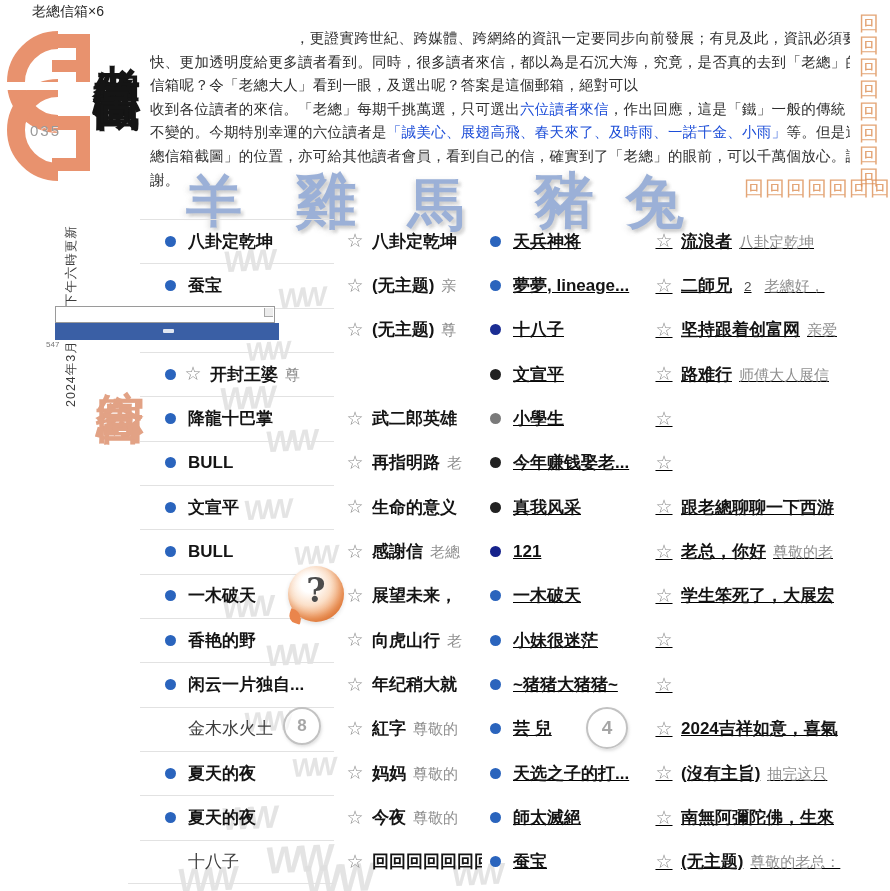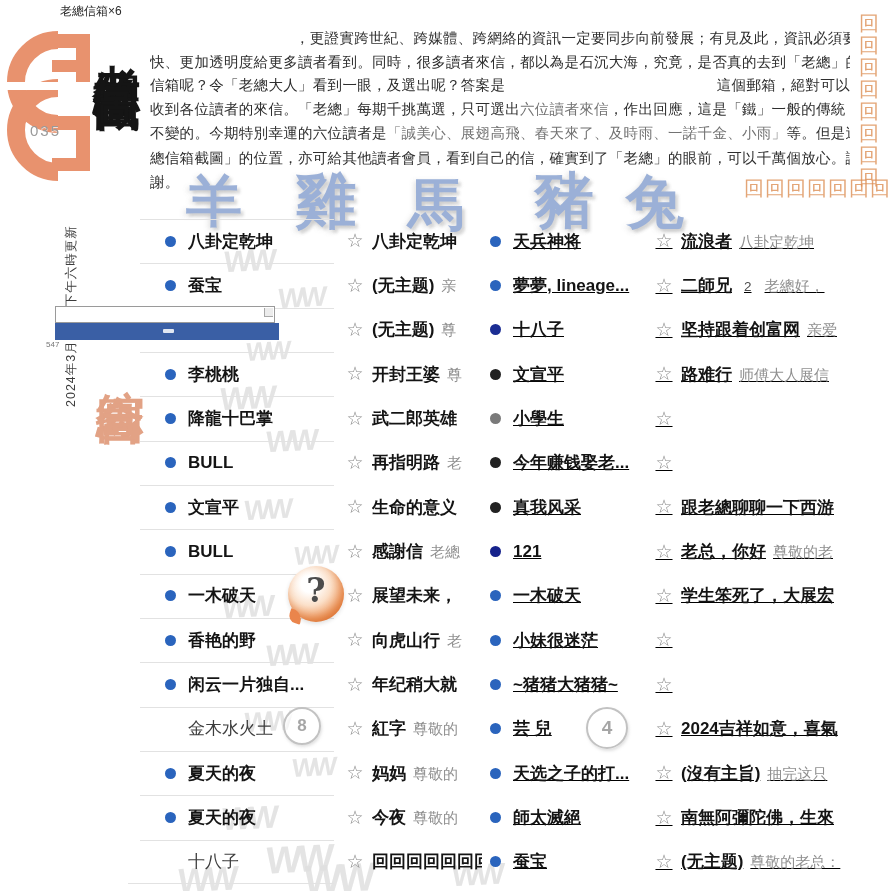--- a/index.html
+++ b/index.html
@@ -1,20 +1,20 @@
 <!DOCTYPE html>
 <html><head>
 <meta charset="utf-8">
 <style>
   html,body{margin:0;padding:0;background:#fff;}
   body{width:890px;height:891px;position:relative;overflow:hidden;
        font-family:"Liberation Sans","DejaVu Sans",sans-serif;}
 
   
-  .corner-note{position:absolute;left:60px;top:3px;font-size:12px;color:#2a2a2a;letter-spacing:0;}
+  .corner-note{position:absolute;left:32px;top:3px;font-size:14px;color:#2a2a2a;letter-spacing:0;}
 
   
   .logo{position:absolute;left:6px;top:26px;width:100px;height:160px;z-index:1;}
   .logo-num{position:absolute;left:30px;top:122px;z-index:2;font-size:15px;color:#9a9a9a;
             letter-spacing:2px;text-shadow:0 1px 0 rgba(255,255,255,.7);}
 
   
   .v-title{position:absolute;left:92px;top:26px;z-index:3;writing-mode:vertical-rl;
            font-family:"DejaVu Serif","Liberation Serif",serif;font-weight:700;
            font-size:47px;line-height:50px;letter-spacing:5px;color:#151515;}
@@ -26,22 +26,22 @@
   .v-date{position:absolute;left:-20px;top:308px;width:182px;height:16px;
           transform:rotate(-90deg);transform-origin:center;
           font-size:12.5px;color:#3c3c3c;letter-spacing:1px;white-space:nowrap;z-index:3;}
 
   
   .intro{position:absolute;left:150px;top:27px;width:700px;z-index:4;
          font-family:"DejaVu Serif","Liberation Serif",serif;
          font-size:14.5px;line-height:23.6px;color:#2e2e2e;letter-spacing:.3px;}
   .intro .pline{white-space:nowrap;overflow:hidden;}
   .intro .pline1{text-indent:145px;}
-  .intro .pline3{display:flex;justify-content:space-between;}
-  .red{color:#737373;font-family:Liberation Mono, monospace;}
+  .intro .pline3{display:flex;justify-content:flex-start;}
+  .red{color:#1d4ed8;}
 
   
   .meander-v{position:absolute;left:852px;top:12px;width:34px;z-index:2;color:#dd8f55;opacity:.8;
              font-size:20px;line-height:22px;text-align:center;}
   .meander-v span{display:block;}
   .meander-h{position:absolute;left:744px;top:178px;height:22px;z-index:2;color:#dd8f55;opacity:.8;
              font-size:20px;line-height:20px;white-space:nowrap;letter-spacing:1px;}
 
   
   .zodiac{position:absolute;z-index:1;font-family:"DejaVu Serif","Liberation Serif",serif;
@@ -190,21 +190,20 @@
       <span class="subjwrap"><b class="subj">(无主题)</b><span class="preview">亲</span></span>
     </div>
     <div class="row">
       <span class="bullet" style="background: rgb(42, 100, 189);"></span>
       <span class="name">蚕宝</span>
       <span class="star">☆</span>
       <span class="subjwrap"><b class="subj">(无主题)</b><span class="preview">尊</span></span>
     </div>
     <div class="row">
       <span class="bullet" style="background: rgb(42, 100, 189);"></span>
-      <span class="name">李桃桃</span>
       <span class="star">☆</span>
       <span class="subjwrap"><b class="subj">开封王婆</b><span class="preview">尊</span></span>
     </div>
     <div class="row">
       <span class="bullet" style="background: rgb(42, 100, 189);"></span>
       <span class="name">降龍十巴掌</span>
       <span class="star">☆</span>
       <span class="subjwrap"><b class="subj">武二郎英雄</b></span>
     </div>
     <div class="row">

